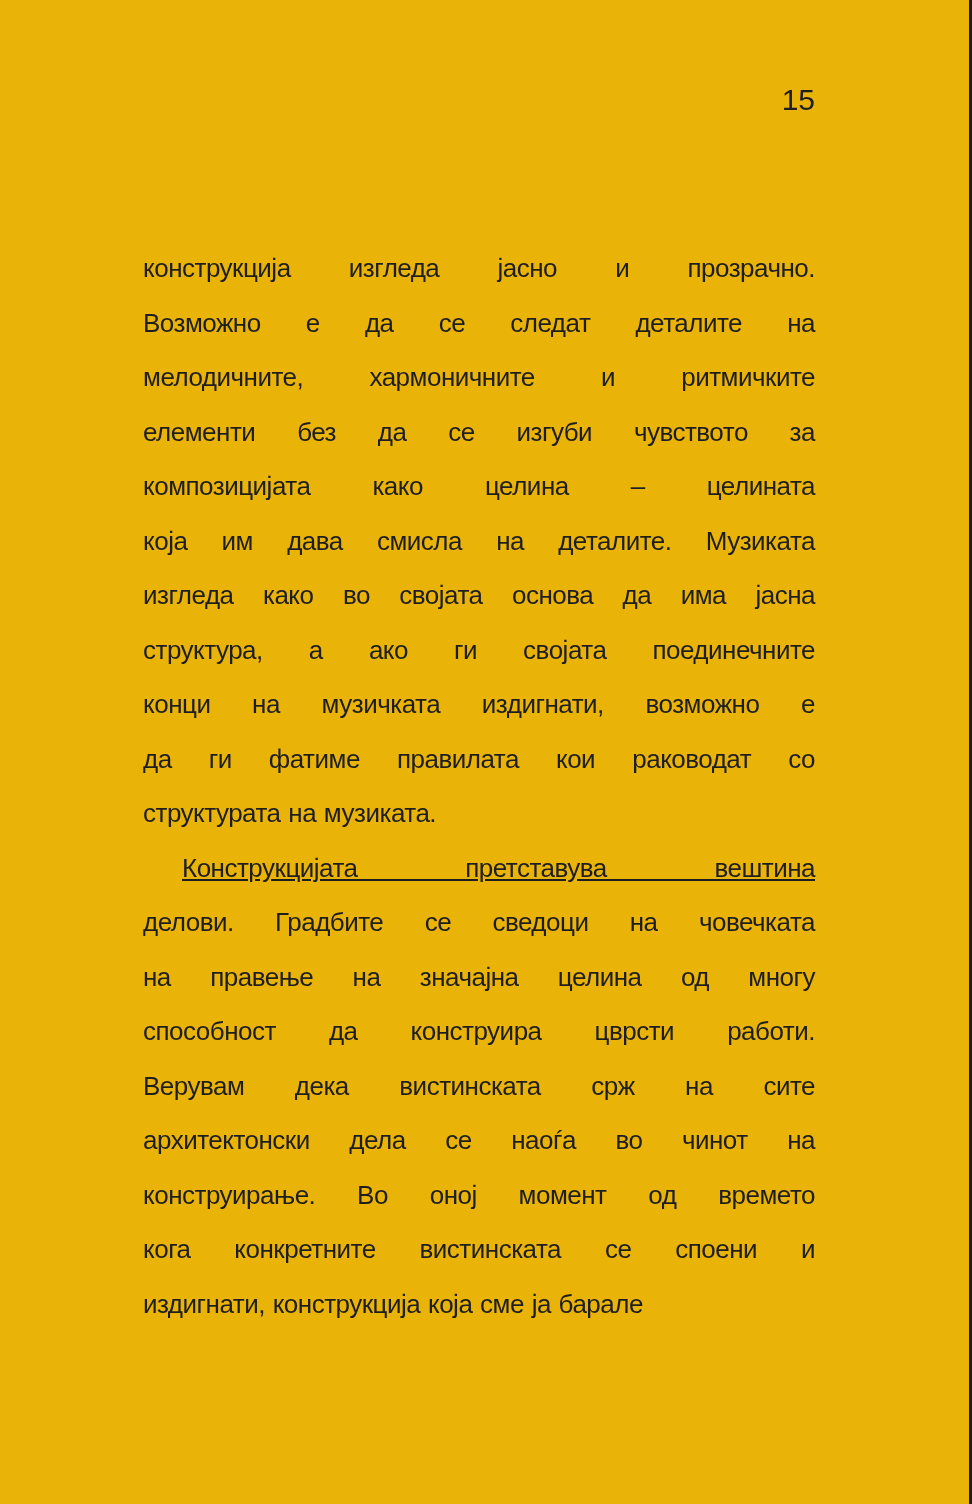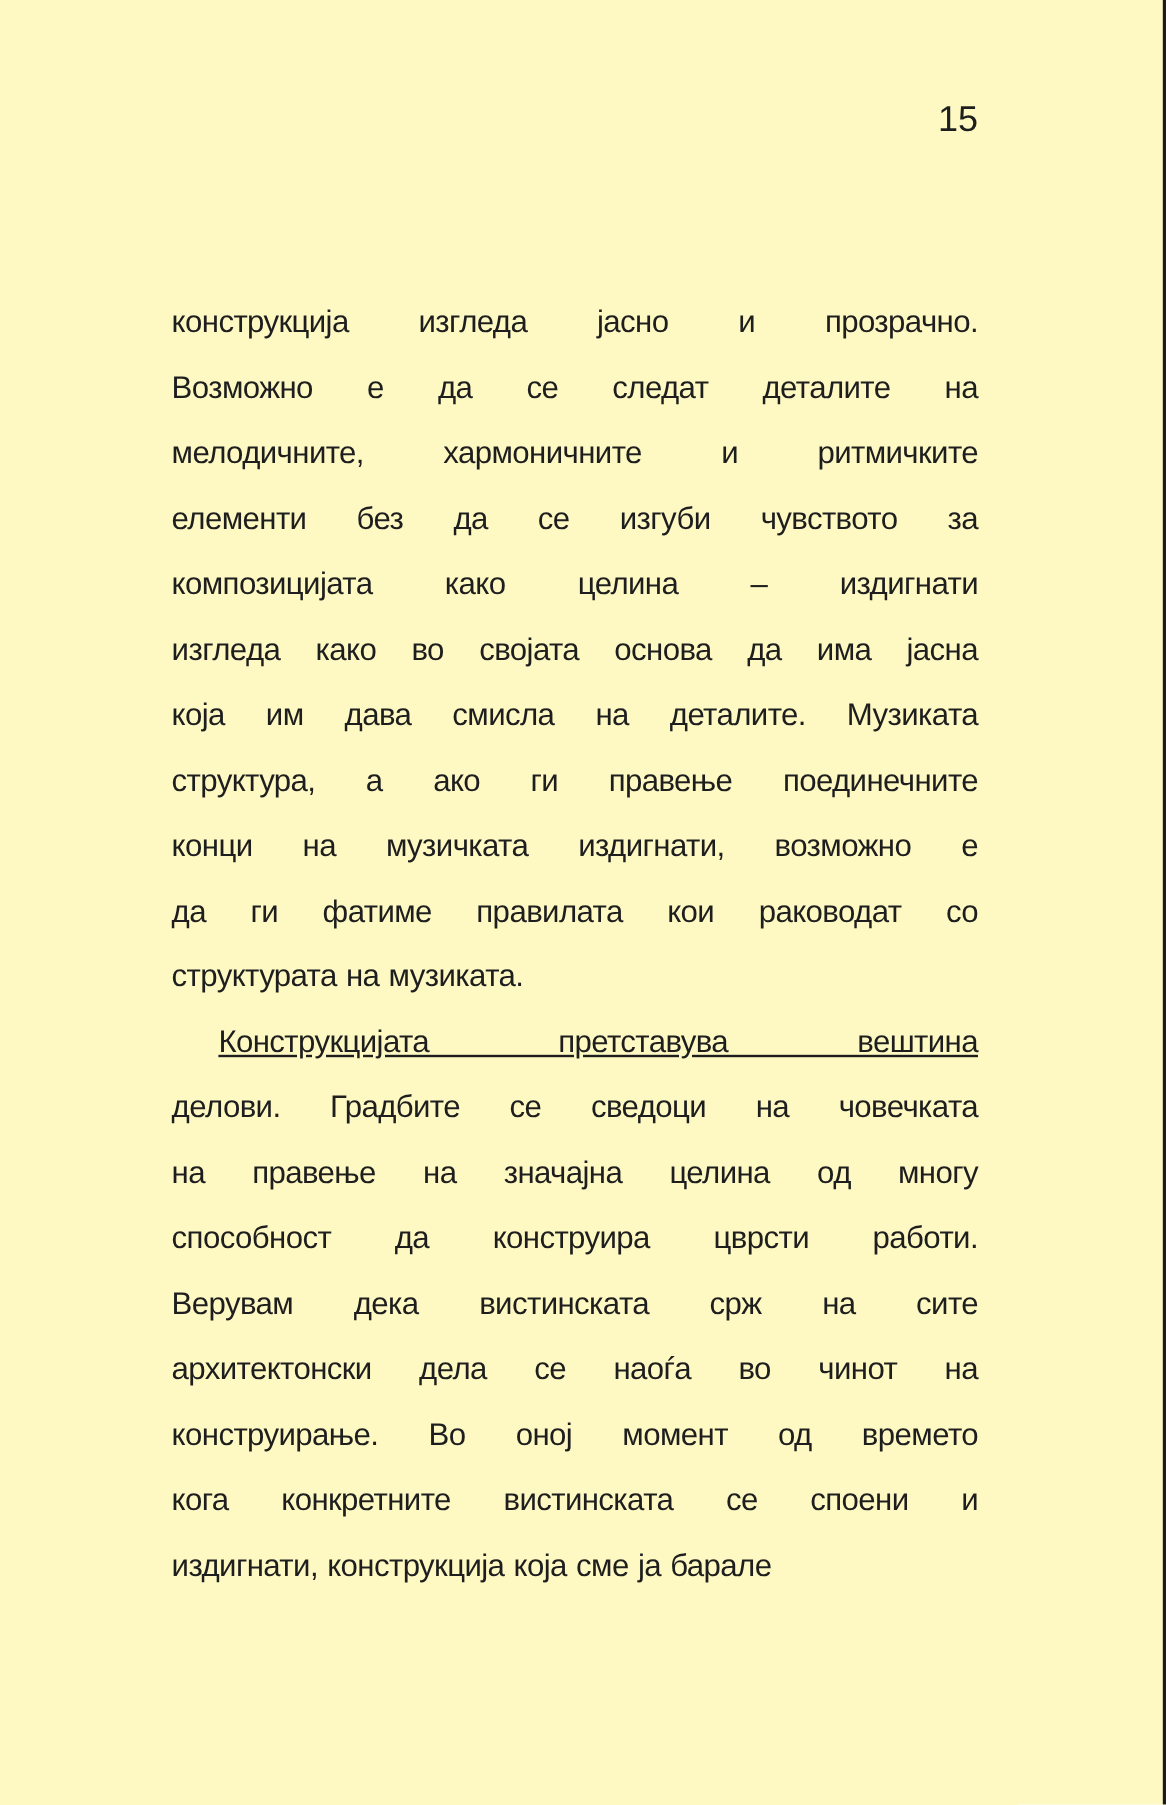--- a/index.html
+++ b/index.html
@@ -4,21 +4,21 @@
 <style>
   html, body {
     margin: 0;
     padding: 0;
     background: #ffffff;
   }
   .page {
     position: relative;
     width: 972px;
     height: 1504px;
-    background: #fef9c3;
+    background: #eab308;
     overflow: hidden;
     font-family: "Liberation Sans", sans-serif;
     color: #1e1e1e;
   }
   .page-number {
     position: absolute;
     top: 84px;
     right: 157px;
     font-size: 30px;
     line-height: 32px;
@@ -67,24 +67,24 @@
 
 <div class="page">
   <div class="page-number">15</div>
 
   <div class="text-block">
       <div class="paragraph">
         <div class="line">конструкција изгледа јасно и прозрачно.</div>
         <div class="line">Возможно е да се следат деталите на</div>
         <div class="line">мелодичните, хармоничните и ритмичките</div>
         <div class="line">елементи без да се изгуби чувството за</div>
-        <div class="line">композицијата како целина – издигнати</div>
+        <div class="line">композицијата како целина – целината</div>
+        <div class="line">која им дава смисла на деталите. Музиката</div>
         <div class="line">изгледа како во својата основа да има јасна</div>
-        <div class="line">која им дава смисла на деталите. Музиката</div>
-        <div class="line">структура, а ако ги правење поединечните</div>
+        <div class="line">структура, а ако ги својата поединечните</div>
         <div class="line">конци на музичката издигнати, возможно е</div>
         <div class="line">да ги фатиме правилата кои раководат со</div>
         <div class="line last">структурата на музиката.</div>
       </div>
       <div class="paragraph">
         <div class="line indent">Конструкцијата претставува вештина</div>
         <div class="line">делови. Градбите се сведоци на човечката</div>
         <div class="line">на правење на значајна целина од многу</div>
         <div class="line">способност да конструира цврсти работи.</div>
         <div class="line">Верувам дека вистинската срж на сите</div>

